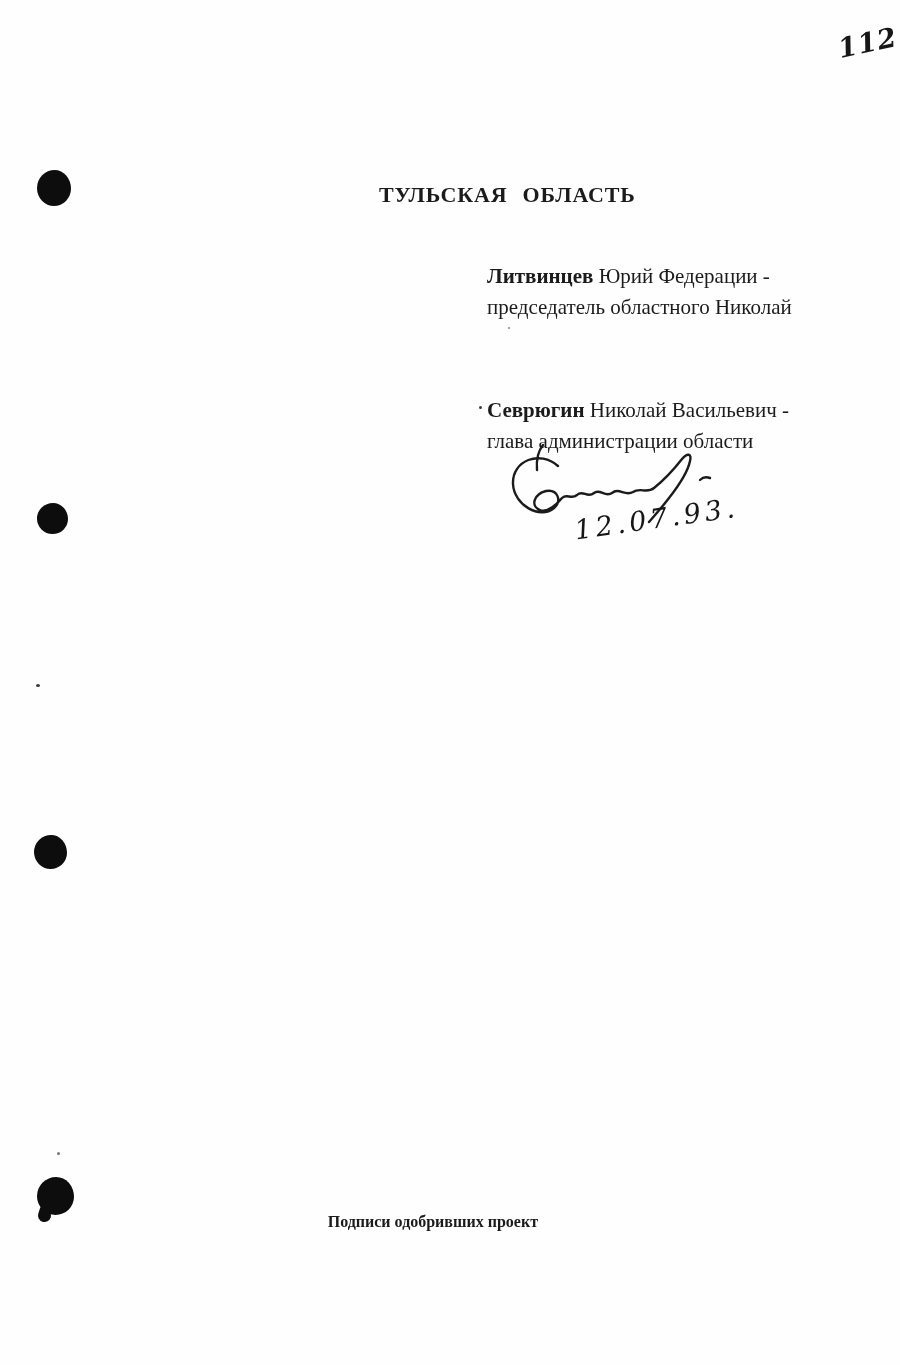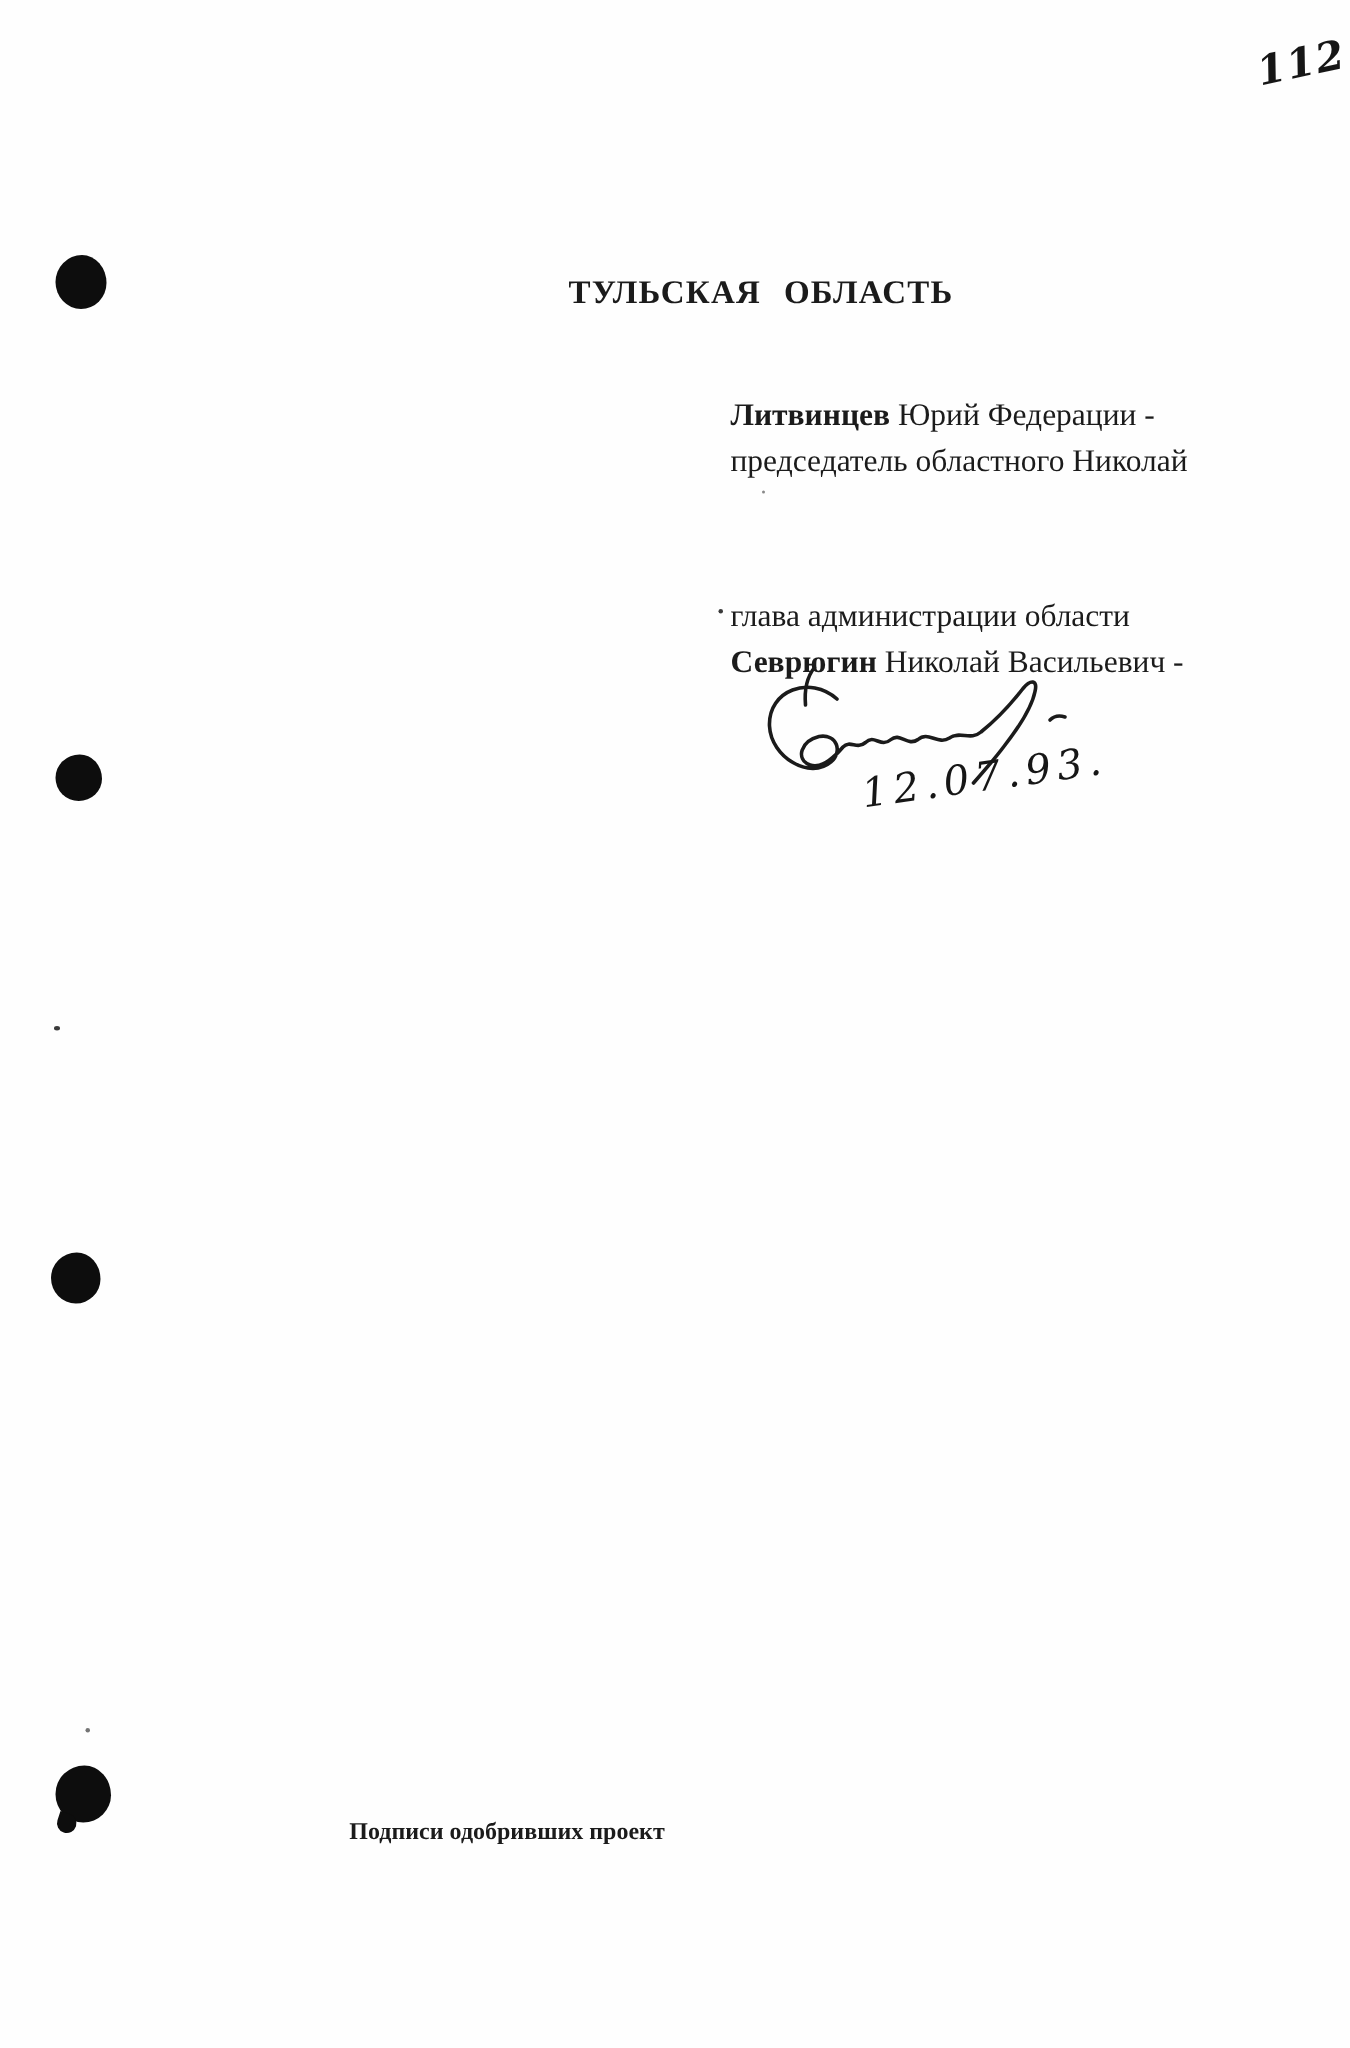--- a/index.html
+++ b/index.html
@@ -103,21 +103,21 @@
     transform: rotate(-8deg);
     color: #161616;
     white-space: nowrap;
   }
 
   .footer {
     position: absolute;
     left: 138px;
     top: 1212px;
     width: 400px;
-    text-align: center;
+    text-align: right;
     font-size: 16px;
     font-weight: bold;
     line-height: 20px;
   }
 
   .speck {
     position: absolute;
     background: #3a3a3a;
     border-radius: 50%;
   }
@@ -141,24 +141,24 @@
   <h1 class="title">ТУЛЬСКАЯ ОБЛАСТЬ</h1>
 
   <div class="sig-block block1">
     <div class="line">
       <span class="surname">Литвинцев</span><span> Юрий Федерации -</span>
     </div>
     <div class="line">председатель областного Николай</div>
   </div>
 
   <div class="sig-block block2">
-    <div class="line">глава администрации области</div>
     <div class="line">
       <span class="surname">Севрюгин</span><span> Николай Васильевич -</span>
     </div>
+    <div class="line">глава администрации области</div>
   </div>
 
   <svg class="signature-svg" viewBox="0 0 220 100" aria-hidden="true">
     <path d="M45,5 C41,10 38,18 39,30"></path>
     <path d="M60,26 C42,10 14,20 15,44
              C16,65 42,80 56,68
              C64,61 60,49 48,51
              C36,54 32,66 42,70
              C50,73 58,65 64,58
              C69,53 73,60 79,55

